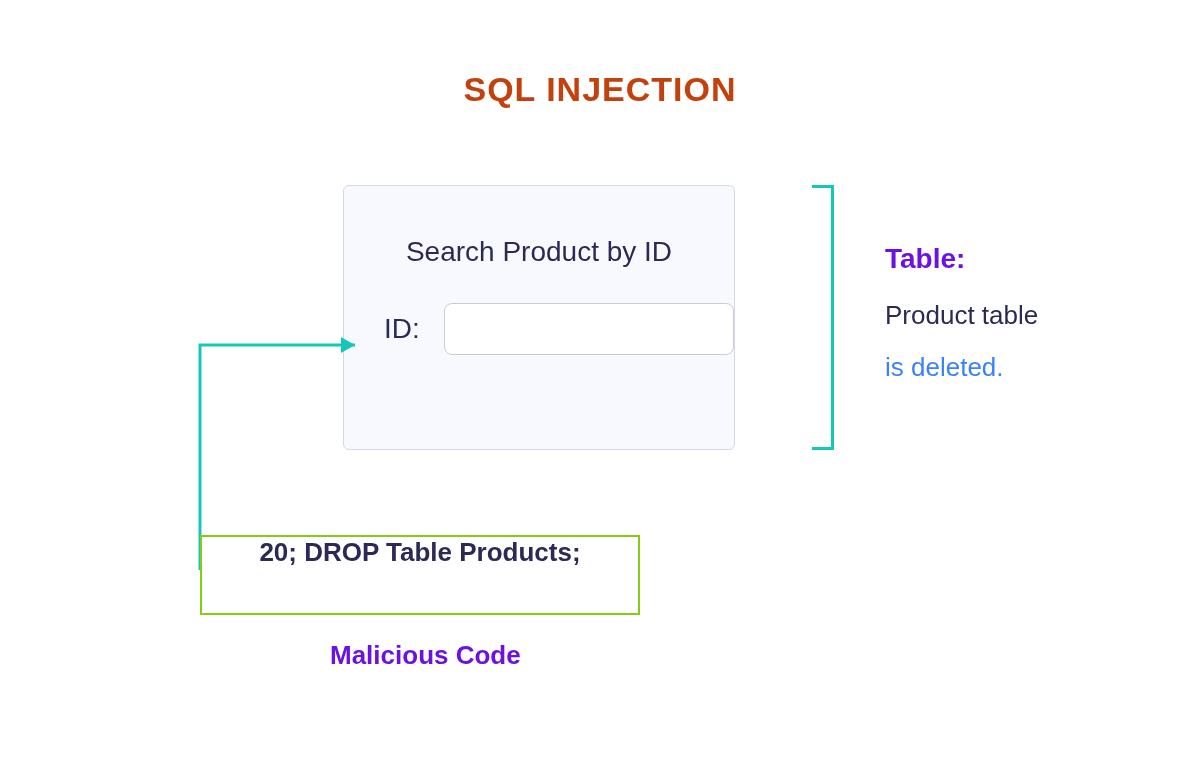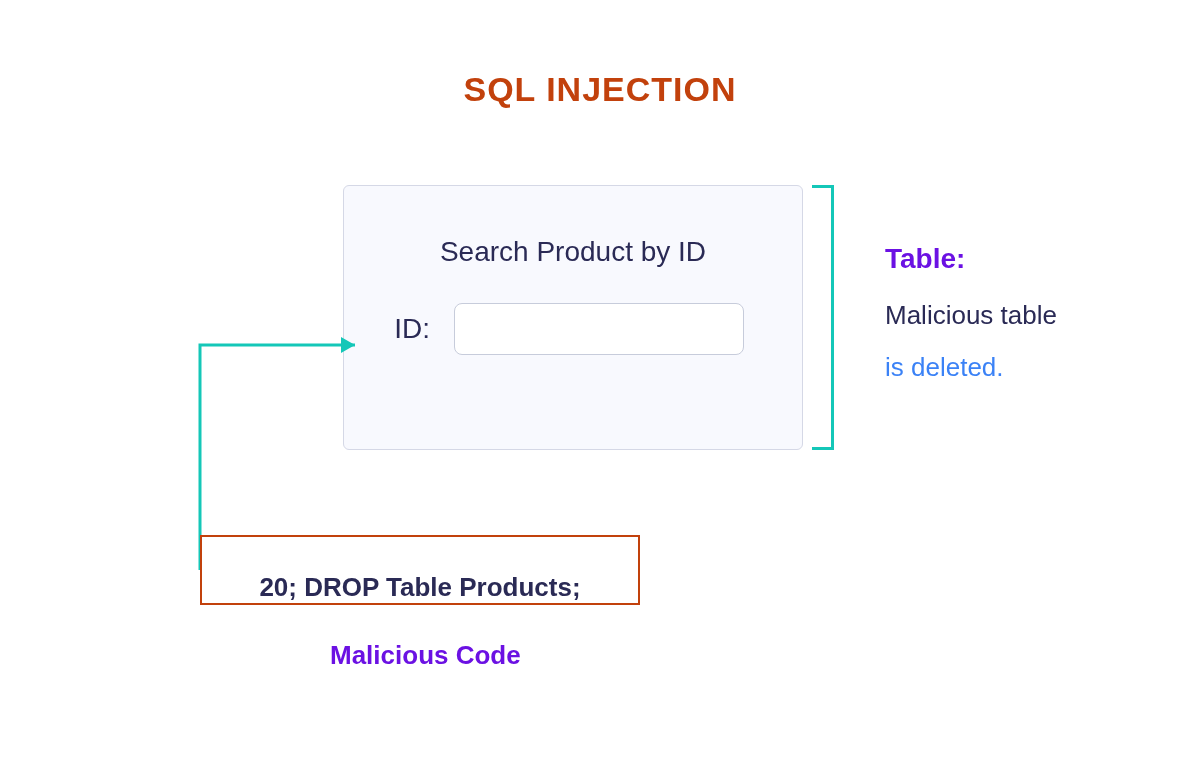--- a/index.html
+++ b/index.html
@@ -17,38 +17,38 @@
       transform: translateX(-50%);
       font-size: 34px;
       font-weight: 800;
       color: #c2410c;
       letter-spacing: 1px;
     }
     .card {
       position: absolute;
       left: 343px;
       top: 185px;
-      width: 460px;
+      width: 392px;
       height: 265px;
       background: #f8f9fe;
       border: 1px solid #d5d8e6;
       border-radius: 6px;
-      padding: 50px 58px;
+      padding: 50px 40px;
     }
     .card-title {
       text-align: center;
       font-size: 28px;
       color: #2a2a55;
       font-weight: 500;
       margin-bottom: 35px;
     }
     .id-row {
       display: flex;
       align-items: center;
-      justify-content: flex-end;
+      justify-content: space-between;
       gap: 24px;
     }
     .id-label {
       font-size: 28px;
       color: #2a2a55;
       font-weight: 500;
     }
     .id-input {
       width: 290px;
       height: 52px;
@@ -56,24 +56,24 @@
       border-radius: 8px;
       background: #ffffff;
       font-size: 20px;
       padding: 0 14px;
     }
     .malicious-box {
       position: absolute;
       left: 200px;
       top: 535px;
       width: 440px;
-      height: 70px;
-      border: 2px solid #c2410c;
+      height: 80px;
+      border: 2px solid #84cc16;
       display: flex;
-      align-items: flex-end;
+      align-items: flex-start;
       justify-content: center;
     }
     .malicious-text {
       font-size: 26px;
       font-weight: 700;
       color: #2a2a55;
     }
     .malicious-label {
       position: absolute;
       left: 330px;
@@ -145,14 +145,14 @@
 
 <div class="malicious-box">
   <span class="malicious-text">20; DROP Table Products;</span>
 </div>
 
 <div class="malicious-label">Malicious Code</div>
 
 <div class="bracket"></div>
 
 <div class="result-label">Table:</div>
-<div class="result-text-1">Malicious table</div>
+<div class="result-text-1">Product table</div>
 <div class="result-text-2">is deleted.</div>
 
 </body></html>

